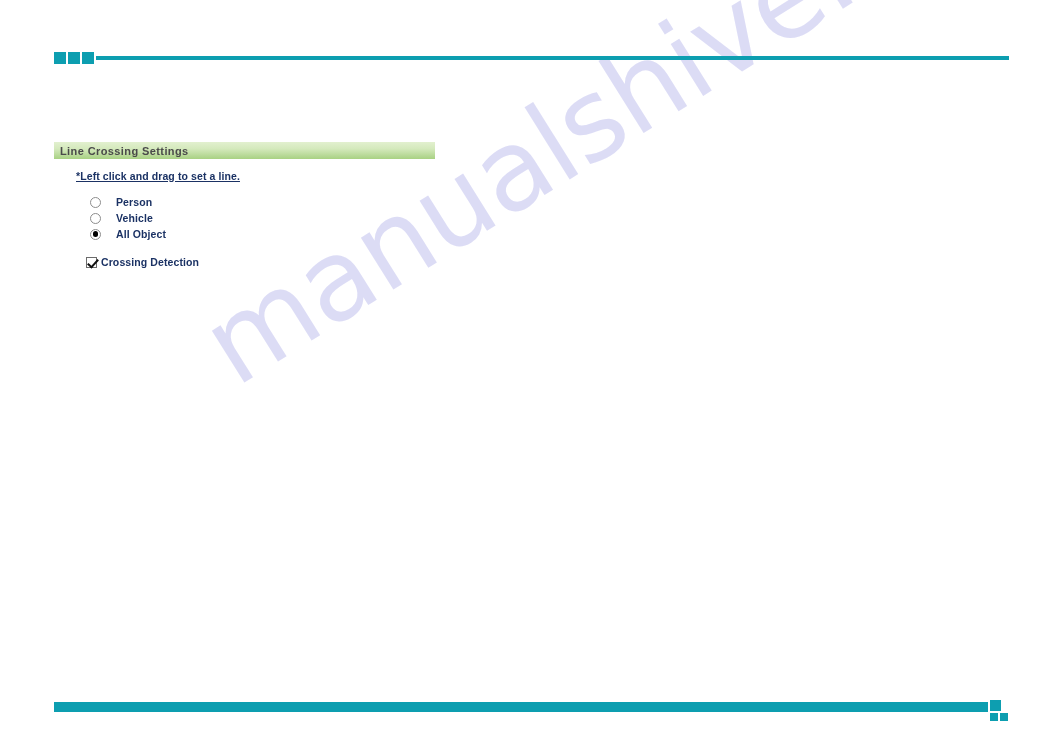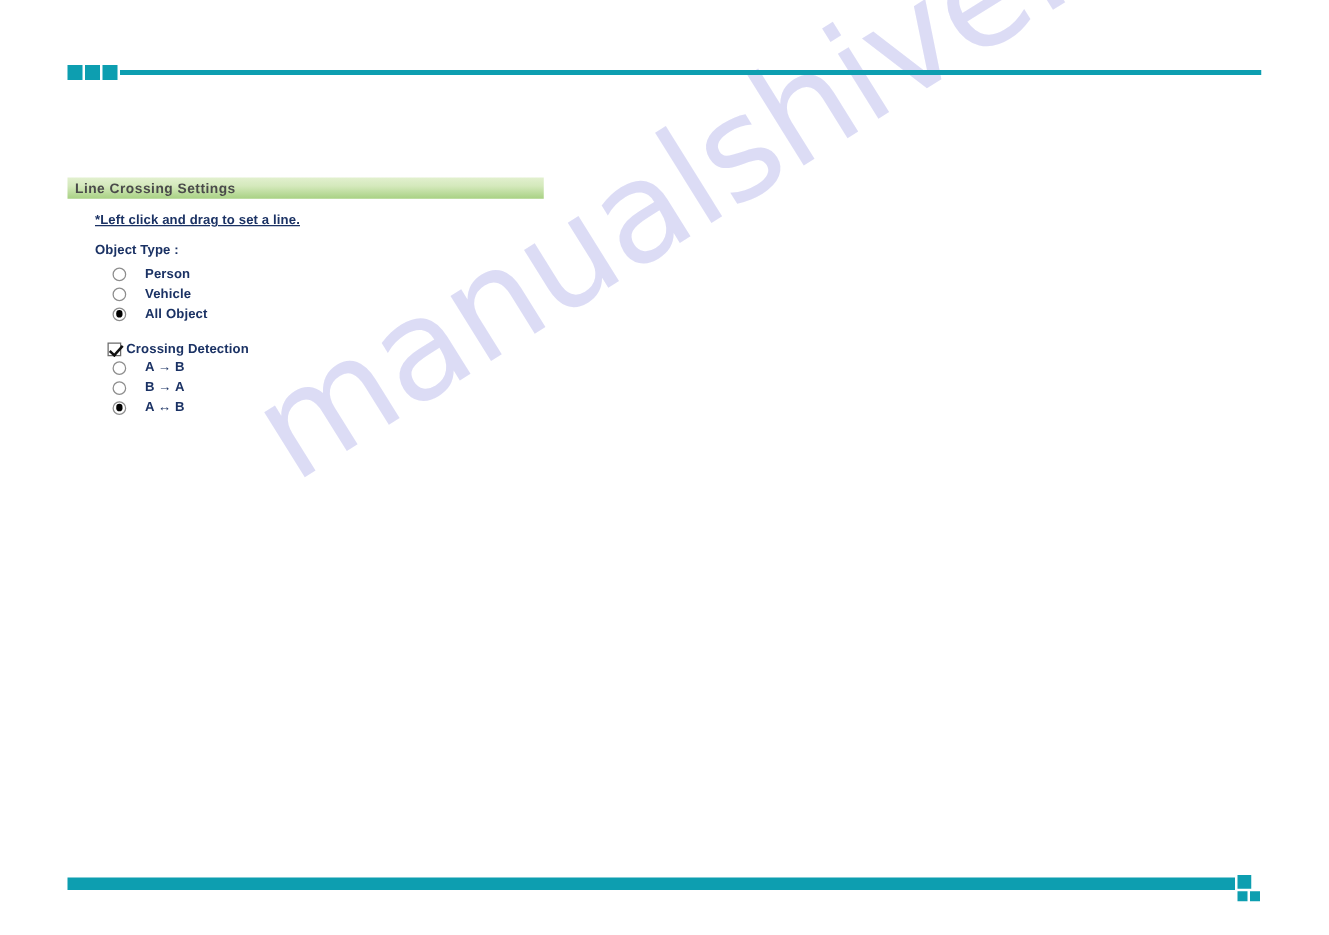--- a/index.html
+++ b/index.html
@@ -263,21 +263,20 @@
 <div id="main">
 
   <div id="section-header">
     <span class="sec-title">Line Crossing Settings</span>
   </div>
 
   <div id="form-body">
 
     <p class="hint-text">*Left click and drag to set a line.</p>
 
-    <p class="field-label">Object Type :</p>
 
     <div class="option-group">
       <div class="option-row">
         <span class="radio-mark"></span>
         <span class="option-label">Person</span>
       </div>
       <div class="option-row">
         <span class="radio-mark"></span>
         <span class="option-label">Vehicle</span>
       </div>
@@ -285,34 +284,20 @@
         <span class="radio-mark checked"></span>
         <span class="option-label">All Object</span>
       </div>
     </div>
 
     <div class="check-row">
       <span class="check-mark checked"></span>
       <span class="check-label">Crossing Detection</span>
     </div>
 
-    <div class="option-group">
-      <div class="option-row">
-        <span class="radio-mark"></span>
-        <span class="option-label">A → B</span>
-      </div>
-      <div class="option-row">
-        <span class="radio-mark"></span>
-        <span class="option-label">B → A</span>
-      </div>
-      <div class="option-row">
-        <span class="radio-mark checked"></span>
-        <span class="option-label">A ↔ B</span>
-      </div>
-    </div>
 
   </div>
 </div>
 
 <div id="page-footer">
   <div class="ftr-bar"></div>
   <div class="ftr-sq-a"></div>
   <div class="ftr-sq-b"></div>
   <div class="ftr-sq-c"></div>
 </div>

